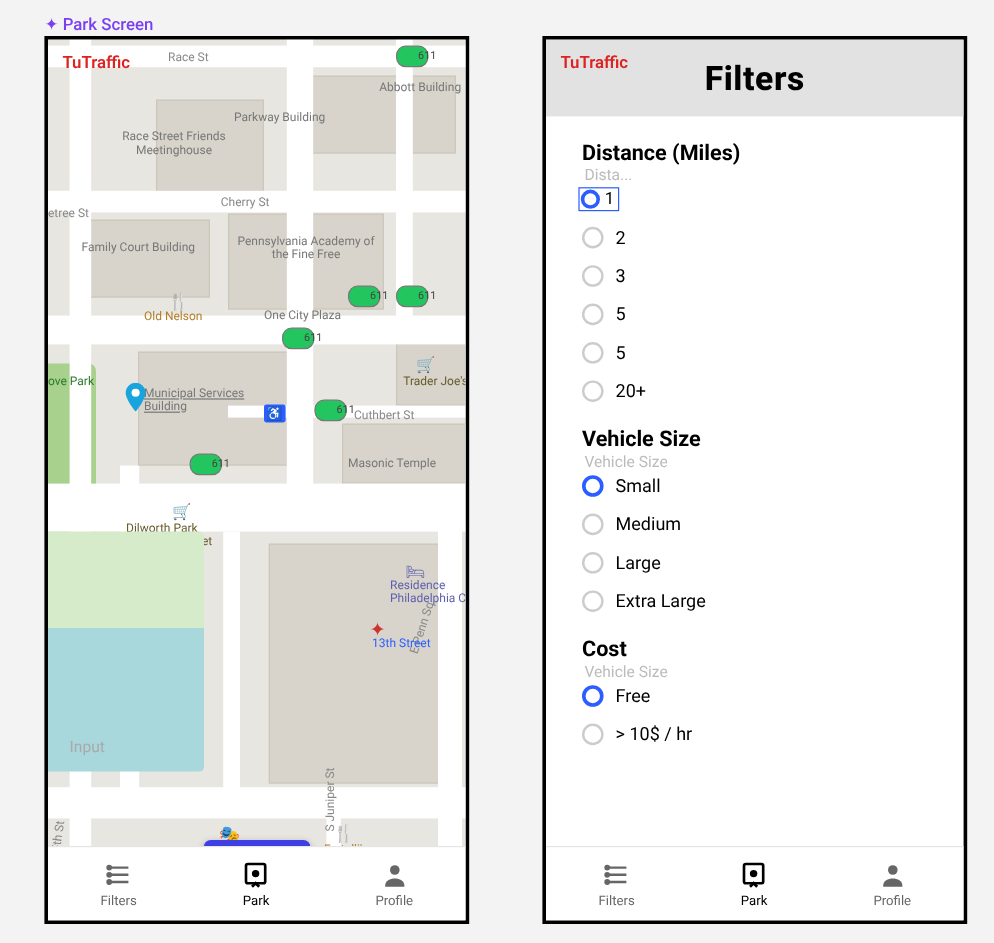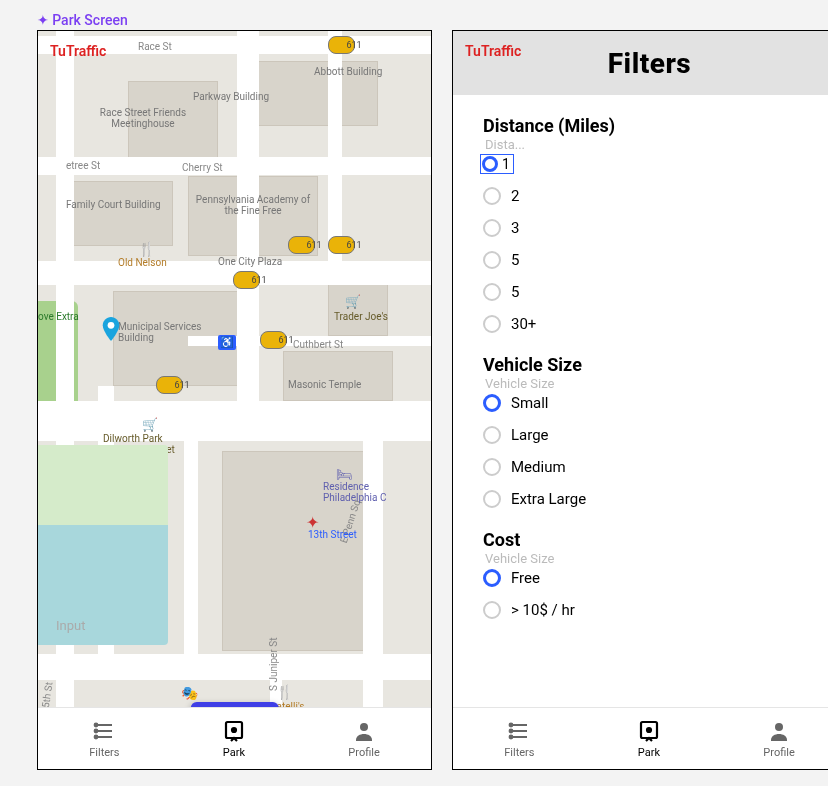--- a/index.html
+++ b/index.html
@@ -17,23 +17,23 @@
     left: 37px;
     font-size: 14px;
     color: #7b3ff2;
     font-weight: 500;
   }
   .screen-label::before {
     content: "✦ ";
   }
   .phone {
     position: absolute;
-    width: 395px;
+    width: 354px;
     height: 740px;
-    border: 1px solid #000000;
+    border: 3px solid #000000;
     background: #fff;
     overflow: hidden;
   }
   .phone-left { left: 37px; top: 30px; }
   .phone-right { left: 452px; top: 30px; }
 
   .brand {
     position: absolute;
     top: 12px;
     left: 12px;
@@ -139,21 +139,21 @@
     font-size: 13px;
     color: #aaa;
     z-index: 24;
     text-align: center;
   }
 
   
   .shield {
     position:absolute;
     width:22px;height:18px;
-    background:#eab308;
+    background:#22c55e;
     border:1px solid #777;
     border-radius:8px;
     font-size:9px;
     display:flex;align-items:center;justify-content:center;
     color:#444;
     padding-left:25px;
   }
 
   
   .park-shape {
@@ -275,34 +275,34 @@
     <span class="map-label" style="left:255px;top:308px;">Cuthbert St</span>
     <span class="map-label" style="left:230px;top:660px; transform:rotate(-90deg); transform-origin:left top;">S Juniper St</span>
     <span class="map-label" style="left:300px;top:510px; transform:rotate(-72deg); transform-origin:left top;">E Penn Sq</span>
     <span class="map-label" style="left:0px;top:690px; transform:rotate(-82deg); transform-origin:left top;">S 15th St</span>
 
     <span class="map-label" style="left:50px;top:76px; width:110px;white-space:normal;text-align:center;color:#777;">Race Street Friends Meetinghouse</span>
     <span class="map-label" style="left:28px;top:168px;color:#777;">Family Court Building</span>
     <span class="map-label" style="left:155px;top:163px;width:120px;white-space:normal;text-align:center;color:#777;">Pennsylvania Academy of the Fine Free</span>
     <span class="map-label" style="left:80px;top:226px;color:#b37c28;">Old Nelson</span>
     <span class="map-label" style="left:180px;top:225px;color:#777;">One City Plaza</span>
-    <span class="map-label" style="left:80px;top:290px;width:100px;white-space:normal;color:#777;">Municipal Services Building</span>
+    <span class="map-label" style="left:80px;top:290px;width:100px;white-space:normal;color:#777;text-decoration:underline;">Municipal Services Building</span>
     <span class="map-label" style="left:65px;top:402px;width:90px;white-space:normal;color:#665b2a;">Dilworth Park Farmer's Market</span>
     <span class="map-label" style="left:54px;top:460px;color:#2b5dff;">15th Street</span>
     <span class="map-label" style="left:270px;top:498px;color:#2b5dff;">13th Street</span>
-    <span class="map-label" style="left:0px;top:280px;color:#2b7a2b;">ove Extra</span>
+    <span class="map-label" style="left:0px;top:280px;color:#2b7a2b;">ove Park</span>
     <span class="map-label" style="left:296px;top:280px;color:#665b2a;">Trader Joe's</span>
     <span class="map-label" style="left:250px;top:348px;color:#777;">Masonic Temple</span>
     <span class="map-label" style="left:0px;top:430px;color:#777;width:48px;white-space:normal;">iversity Campus</span>
     <span class="map-label" style="left:285px;top:450px;width:70px;white-space:normal;color:#5f5fae;">Residence Philadelphia C</span>
     <span class="map-label" style="left:276px;top:35px;color:#777;">Abbott Building</span>
     <span class="map-label" style="left:155px;top:60px;color:#777;">Parkway Building</span>
 
     <span class="map-label" style="left:230px;top:670px;color:#b37c28;">Fratelli's</span>
-    <span class="map-label" style="left:0px;top:129px;color:#888;margin-left:28px;">etree St</span>
+    <span class="map-label" style="left:0px;top:140px;color:#888;">etree St</span>
 
     <div class="shield" style="left:290px;top:5px;">611</div>
     <div class="shield" style="left:250px;top:205px;">611</div>
     <div class="shield" style="left:290px;top:205px;">611</div>
     <div class="shield" style="left:222px;top:300px;">611</div>
     <div class="shield" style="left:195px;top:240px;">611</div>
     <div class="shield" style="left:118px;top:345px;">611</div>
 
     <div class="pin" style="left:64px;top:286px;">
       <svg viewBox="0 0 24 32">
@@ -393,39 +393,39 @@
           <div class="opt">
             <span class="radio"></span>
             <span>5</span>
           </div>
           <div class="opt">
             <span class="radio"></span>
             <span>5</span>
           </div>
           <div class="opt">
             <span class="radio"></span>
-            <span>30+</span>
+            <span>20+</span>
           </div>
         </div>
       </div>
     <div id="sec-vehicle">
         <div class="section-title">Vehicle Size</div>
         <div class="section-ghost">Vehicle Size</div>
         <div class="opts">
           <div class="opt">
             <span class="radio selected"></span>
             <span>Small</span>
           </div>
           <div class="opt">
             <span class="radio"></span>
+            <span>Medium</span>
+          </div>
+          <div class="opt">
+            <span class="radio"></span>
             <span>Large</span>
-          </div>
-          <div class="opt">
-            <span class="radio"></span>
-            <span>Medium</span>
           </div>
           <div class="opt">
             <span class="radio"></span>
             <span>Extra Large</span>
           </div>
         </div>
       </div>
     <div id="sec-cost">
         <div class="section-title">Cost</div>
         <div class="section-ghost">Vehicle Size</div>

